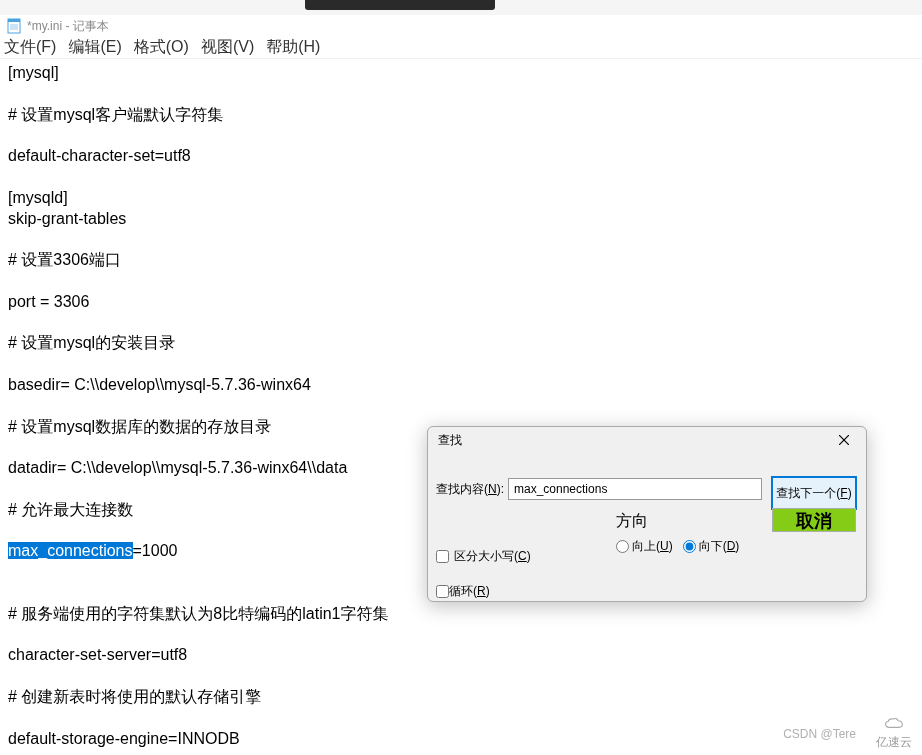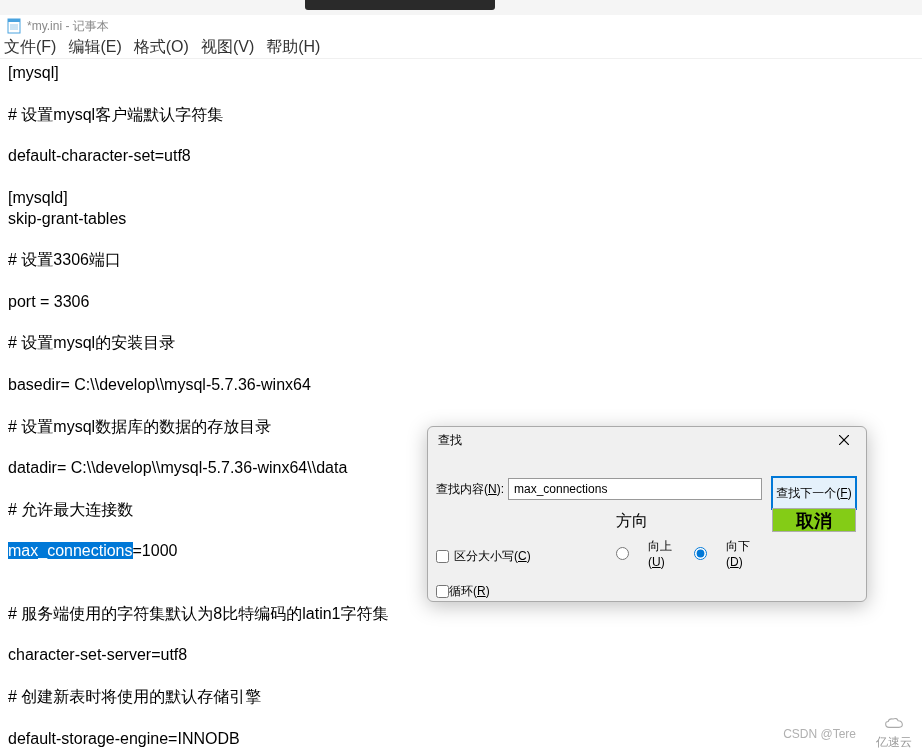--- a/index.html
+++ b/index.html
@@ -183,21 +183,21 @@
       margin-bottom: 6px;
     }
     .group-dir-radios {
       display: flex;
       align-items: center;
       gap: 10px;
     }
     .radio-item {
       display: flex;
       align-items: center;
-      gap: 19px;
+      gap: 3px;
       font-size: 12px;
     }
     input[type=checkbox], input[type=radio] {
       width: 13px;
       height: 13px;
     }
     input[type=radio] { accent-color: #0078d7; }
     .watermark {
       position: absolute;
       bottom: 4px;

